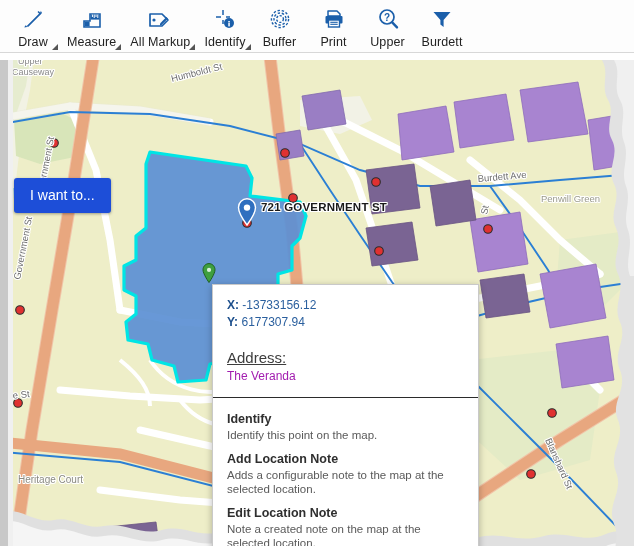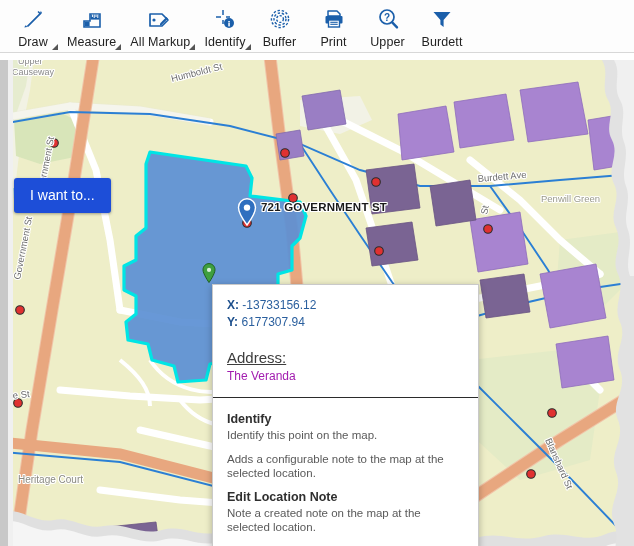--- a/index.html
+++ b/index.html
@@ -403,20 +403,21 @@
       </div>
       <div class="popup-sep"></div>
       <div class="popup-menu">
 
         <div class="mi">
           <div class="mi-title">Identify</div>
           <div class="mi-desc">Identify this point on the map.</div>
         </div>
 
         <div class="mi">
+          <div class="mi-title">Add Location Note</div>
           <div class="mi-desc">Adds a configurable note to the map at the selected location.</div>
         </div>
 
         <div class="mi">
           <div class="mi-title">Edit Location Note</div>
           <div class="mi-desc">Note a created note on the map at the selected location.</div>
         </div>
 
       </div>
     </div>

